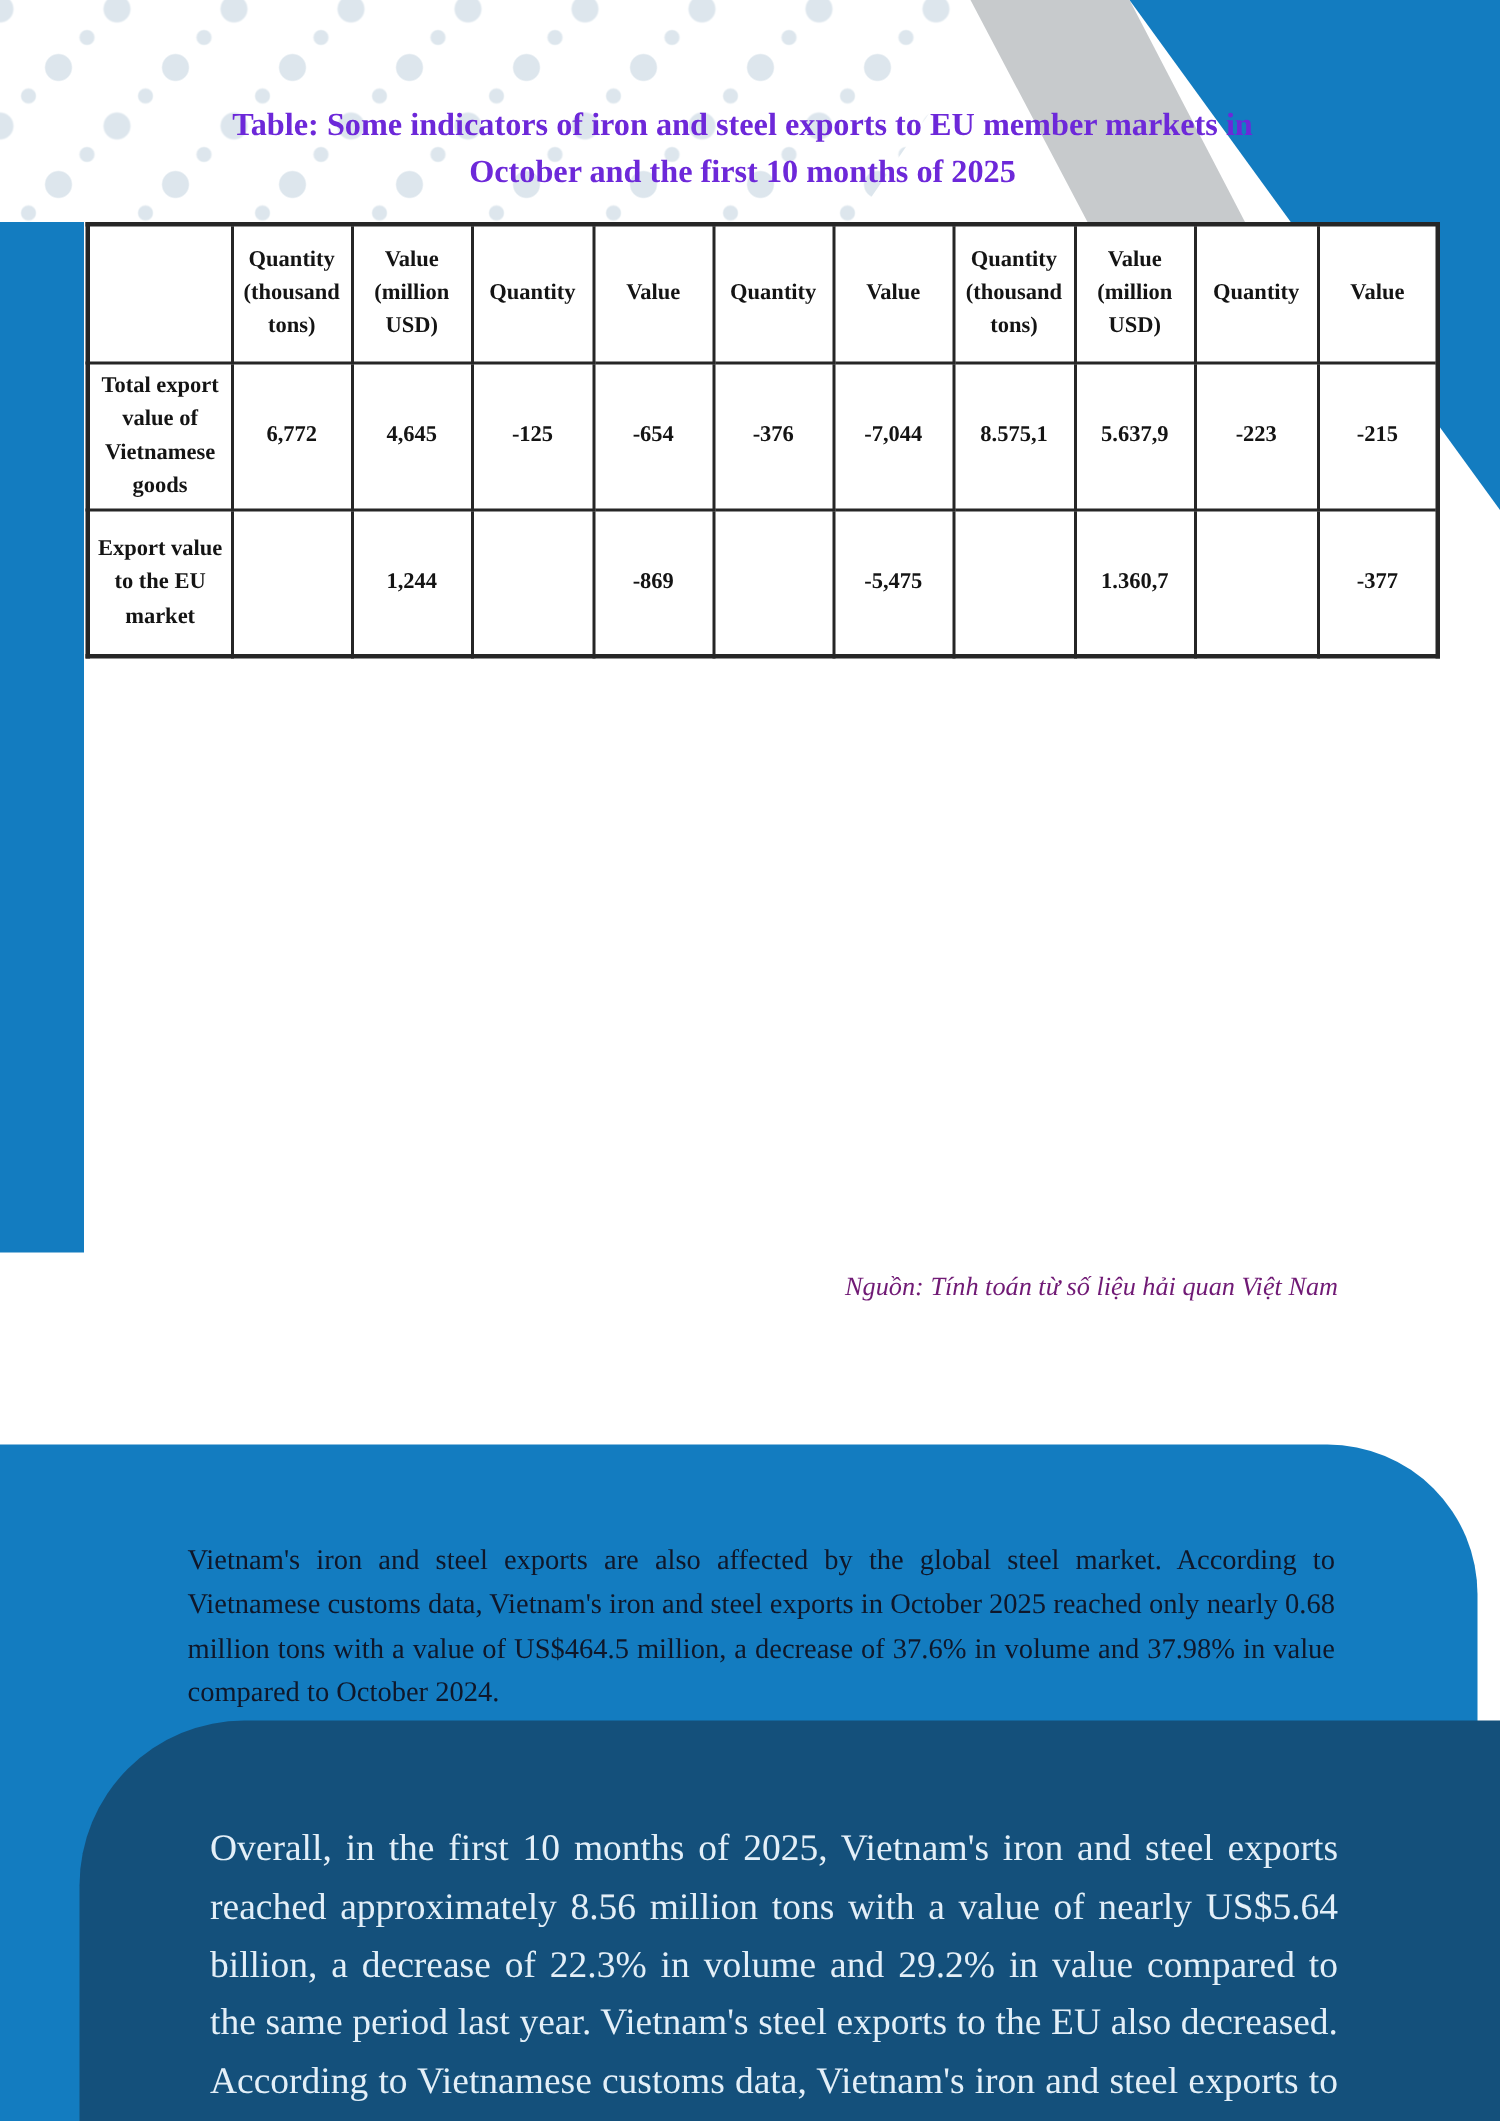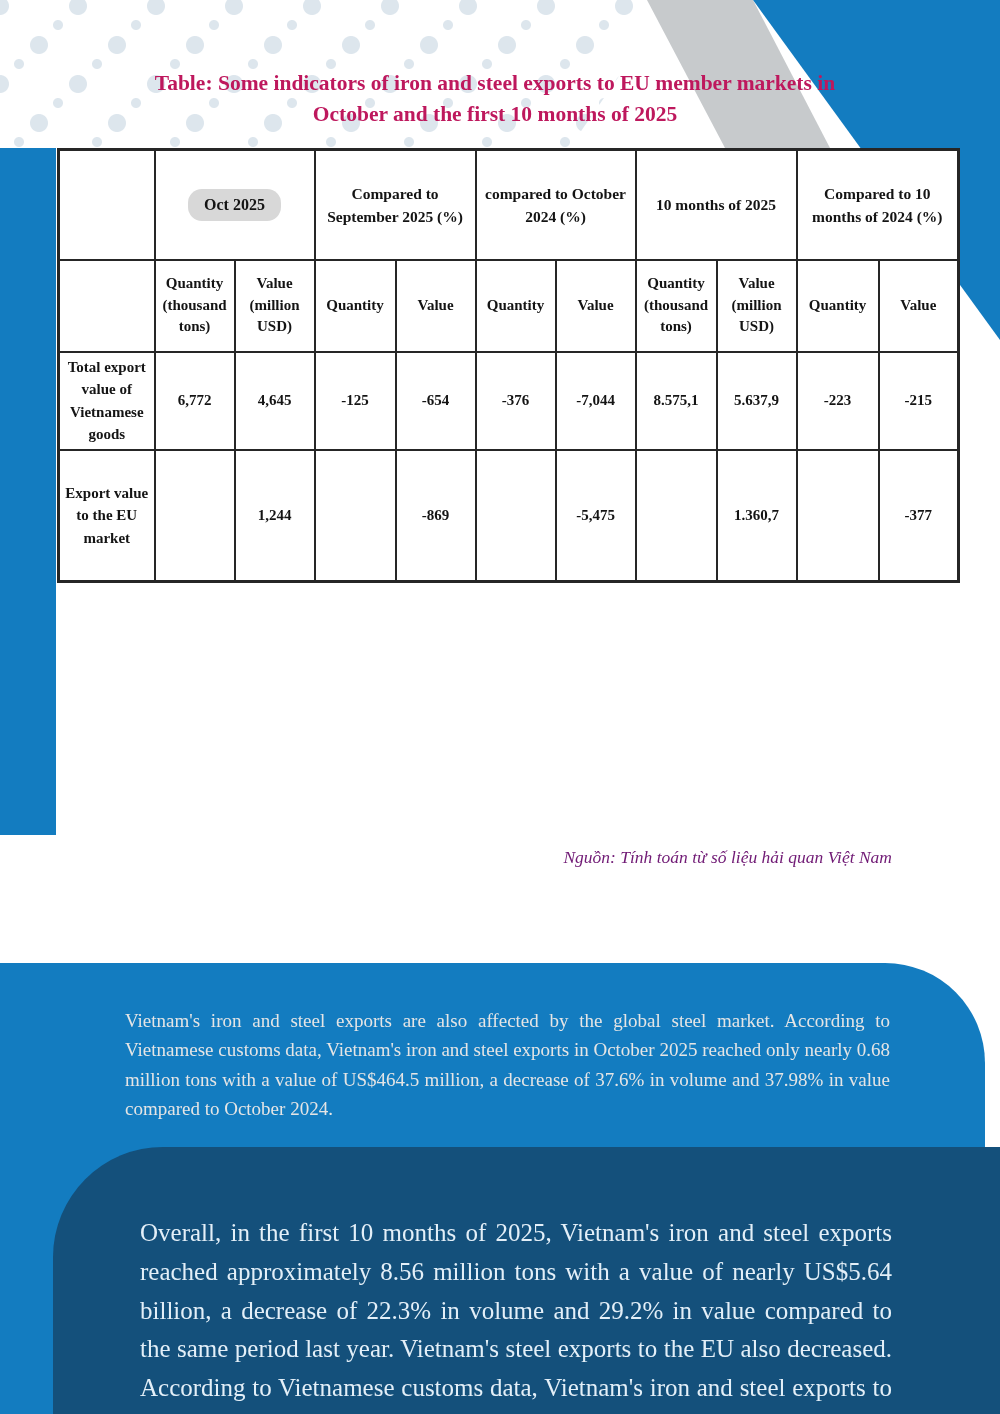--- a/index.html
+++ b/index.html
@@ -31,21 +31,21 @@
     clip-path:polygon(75.3% 0,100% 0,100% 100%);
   }
   .left-bar{
     position:absolute;left:0;top:148px;width:56px;height:687px;
     background:#137cc0;
   }
   
   .doc-title{
     position:absolute;top:68px;left:120px;right:130px;
     text-align:center;font-weight:bold;font-size:21.5px;line-height:1.45;
-    color:#be185d;z-index:3;
+    color:#6d28d9;z-index:3;
   }
   
   .tbl-wrap{position:absolute;left:57px;top:148px;z-index:2;}
   table.data{
     border-collapse:collapse;table-layout:fixed;width:900px;
     background:#ffffff;border:3px solid #262626;
   }
   table.data td,table.data th{
     border:2px solid #262626;text-align:center;vertical-align:middle;
     font-weight:bold;color:#141414;padding:3px 5px;
@@ -63,22 +63,22 @@
   .source-note{
     position:absolute;top:847px;left:0;right:108px;
     text-align:right;font-style:italic;font-size:17.5px;color:#701a75;
   }
   
   .blue-band{
     position:absolute;left:0;right:15px;top:963px;bottom:0;
     background:#137cc0;border-top-right-radius:100px;
   }
   .para-1{
-    position:absolute;left:125px;top:24px;width:765px;
-    color:#e5e5e5;font-size:19px;line-height:1.55;text-align:justify;
+    position:absolute;left:125px;top:44px;width:765px;
+    color:#0f172a;font-size:19px;line-height:1.55;text-align:justify;
   }
   .dark-box{
     position:absolute;left:53px;right:0;top:1147px;bottom:0;
     background:#14507b;border-top-left-radius:110px;
   }
   .para-2{
     position:absolute;left:87px;top:42px;width:752px;
     color:#e3eff8;font-size:25px;line-height:1.55;text-align:justify;
   }
 </style>
@@ -101,30 +101,20 @@
       <col style="width:81px">
         <col style="width:80px">
       <col style="width:80px">
         <col style="width:80px">
       <col style="width:81px">
         <col style="width:80px">
       <col style="width:82px">
         <col style="width:80px">
     </colgroup>
     <tbody>
-        <tr style="height:110px">
-      <td class="group-hd"></td>
-      <td class="group-hd" colspan="2">
-        <span class="pill">Oct 2025</span>
-      </td>
-      <td class="group-hd" colspan="2">Compared to September 2025 (%)</td>
-      <td class="group-hd" colspan="2">compared to October 2024 (%)</td>
-      <td class="group-hd" colspan="2">10 months of 2025</td>
-      <td class="group-hd" colspan="2">Compared to 10 months of 2024 (%)</td>
-    </tr>
     <tr style="height:92px">
       <td class="sub-hd"></td>
       <td class="sub-hd">Quantity (thousand tons)</td>
       <td class="sub-hd">Value (million USD)</td>
       <td class="sub-hd">Quantity</td>
       <td class="sub-hd">Value</td>
       <td class="sub-hd">Quantity</td>
       <td class="sub-hd">Value</td>
       <td class="sub-hd">Quantity (thousand tons)</td>
       <td class="sub-hd">Value (million USD)</td>
@@ -137,21 +127,21 @@
       <td class="cell-val">4,645</td>
       <td class="cell-val">-125</td>
       <td class="cell-val">-654</td>
       <td class="cell-val">-376</td>
       <td class="cell-val">-7,044</td>
       <td class="cell-val">8.575,1</td>
       <td class="cell-val">5.637,9</td>
       <td class="cell-val">-223</td>
       <td class="cell-val">-215</td>
     </tr>
-    <tr style="height:132px">
+    <tr style="height:98px">
       <td class="row-hd">Export value to the EU market</td>
       <td class="cell-val"></td>
       <td class="cell-val">1,244</td>
       <td class="cell-val"></td>
       <td class="cell-val">-869</td>
       <td class="cell-val"></td>
       <td class="cell-val">-5,475</td>
       <td class="cell-val"></td>
       <td class="cell-val">1.360,7</td>
       <td class="cell-val"></td>

